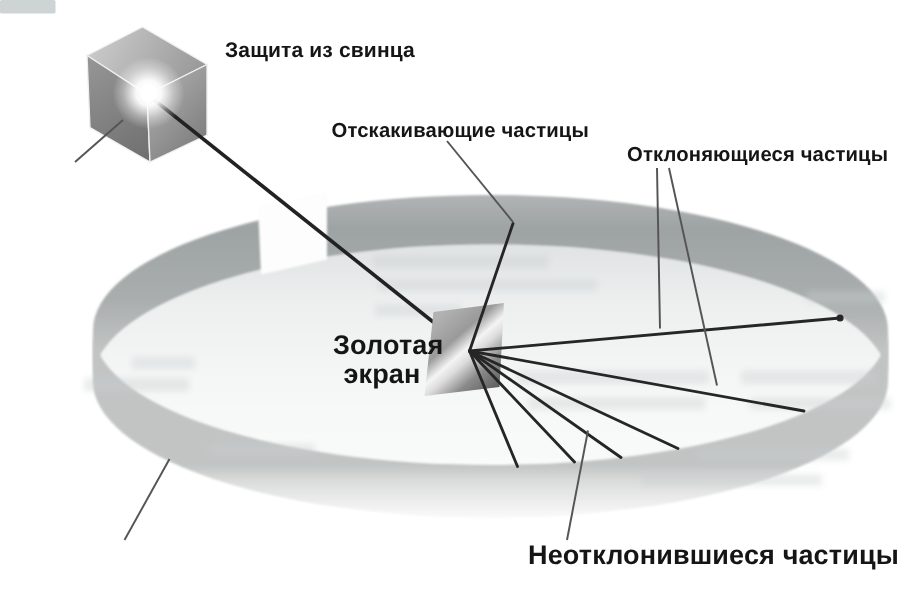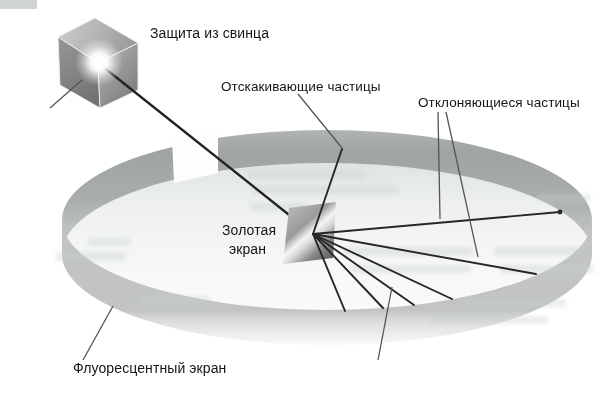--- a/index.html
+++ b/index.html
@@ -2,25 +2,25 @@
 <html><head>
 <meta charset="utf-8">
 <style>
   html,body{margin:0;padding:0;background:#ffffff;}
   .stage{
     position:relative;width:600px;height:401px;background:#ffffff;
     font-family:"Liberation Sans", sans-serif;overflow:hidden;
   }
   .stage svg{position:absolute;left:0;top:0;}
   .lbl{
-    position:absolute;white-space:nowrap;font-weight:normal;color:#151515;
+    position:absolute;white-space:nowrap;font-weight:bold;color:#151515;
     font-size:13.5px;line-height:15px;letter-spacing:.1px;
   }
   .lbl.big{font-size:14px;}
-  .lbl.small{font-size:14px;}
+  .lbl.small{font-size:18px;}
   .corner-artifact{
     position:absolute;left:0;top:0;width:37px;height:9px;
     background:#c6cbcb;opacity:.85;border-radius:1px;
   }
 </style>
 </head>
 <body>
 
 <div class="stage">
 
@@ -136,14 +136,14 @@
     </g>
   </svg>
 
   <div class="corner-artifact"></div>
 
   <div class="lbl big" style="left:150px;top:26px">Защита из свинца</div>
   <div class="lbl" style="left:221px;top:79px">Отскакивающие частицы</div>
   <div class="lbl" style="left:418px;top:95px">Отклоняющиеся частицы</div>
   <div class="lbl small" style="left:222px;top:223px">Золотая</div>
   <div class="lbl small" style="left:229px;top:242px">экран</div>
-  <div class="lbl big" style="left:73px;top:361px">Флуоресцентный экран</div>
+  <div class="lbl small" style="left:352px;top:363px">Неотклонившиеся частицы</div>
 </div>
 
 </body></html>

